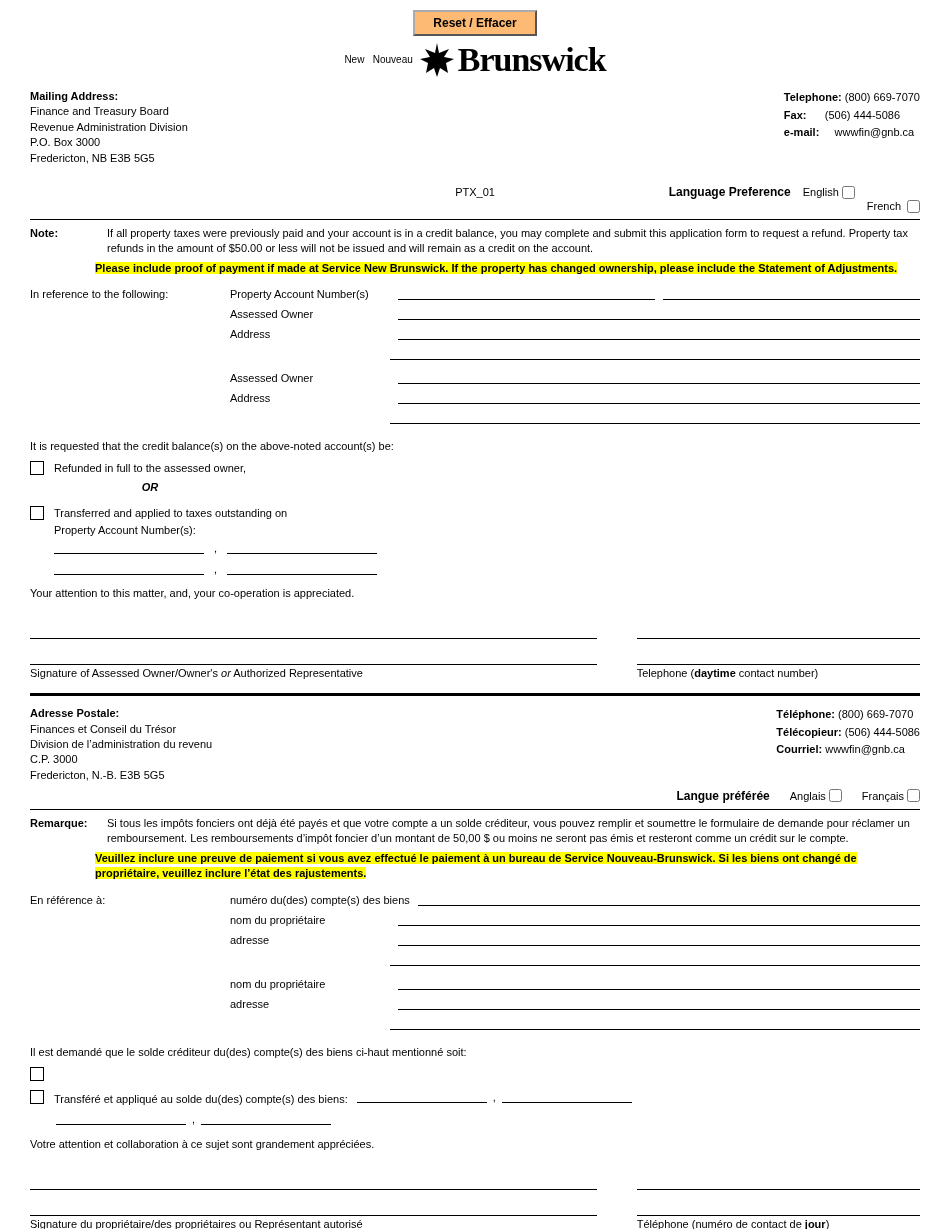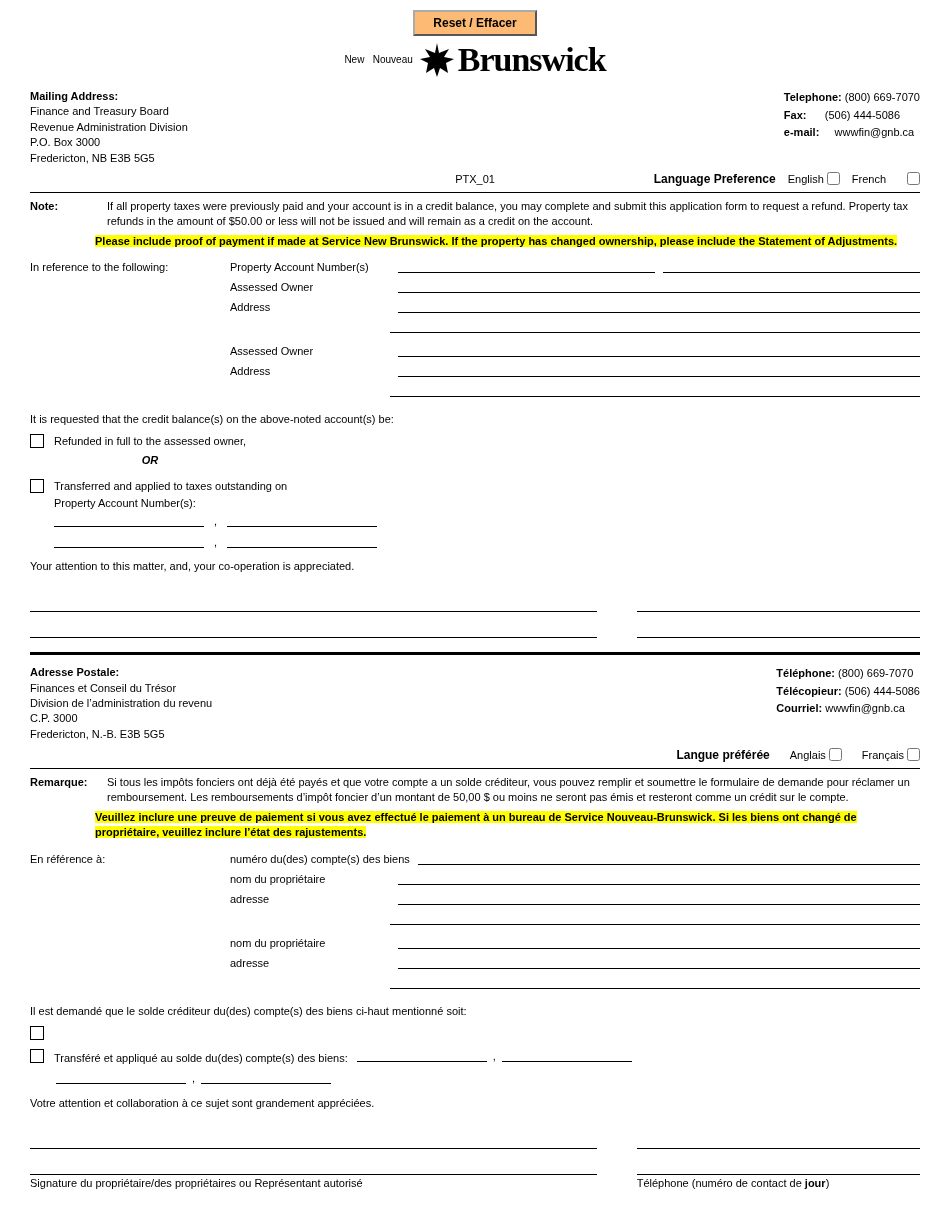--- a/index.html
+++ b/index.html
@@ -129,21 +129,21 @@
 
   <div style="display:flex; justify-content:space-between; align-items:center; margin-bottom:6px;">
     <div style="flex:1;"></div>
     <div style="text-align:center; flex:1;">PTX_01</div>
     <div style="display:flex; align-items:center; gap:12px; flex:1; justify-content:flex-end;">
       <span style="font-size:12px; font-weight:bold;">Language Preference</span>
       <label style="display:flex; align-items:center; gap:3px; font-size:11px;">
         <span>English</span>
         <input type="checkbox" style="">
       </label>
-      <label style="display:flex; align-items:center; gap:21px; font-size:11px;">
+      <label style="display:flex; align-items:center; gap:6px; font-size:11px;margin-top:28px;">
         <span>French</span>
         <input type="checkbox" style="">
       </label>
     </div>
   </div>
 
   <hr class="divider">
 
   <div class="note-section">
     <div class="note-row">
@@ -223,20 +223,26 @@
 
   <div class="signature-section">
     <div style="display:flex; gap:40px; margin-bottom:2px;">
       <div style="flex:2; border-bottom:1px solid #000; height:20px;"></div>
       <div style="flex:1; border-bottom:1px solid #000; height:20px;"></div>
     </div>
     <div style="display:flex; gap:40px; margin-bottom:2px; margin-top:6px;">
       <div style="flex:2; border-bottom:1px solid #000; height:20px;"></div>
       <div style="flex:1; border-bottom:1px solid #000; height:20px;"></div>
     </div>
+    <div style="display:flex; gap:40px; margin-top:2px;">
+      <div style="flex:2; font-size:11px;">
+        Signature of Assessed Owner/Owner's <em>or</em> Authorized Representative
+      </div>
+      <div style="flex:1; font-size:11px;">Telephone (<strong>daytime</strong> contact number)</div>
+    </div>
   </div>
 
   <div class="section-divider"></div>
 
   <div class="header-section">
     <div class="address-block">
       <div class="bold-title">Adresse Postale:</div>
       <div>Finances  et Conseil du Trésor</div>
       <div>Division de l’administration du revenu</div>
       <div>C.P. 3000</div>

